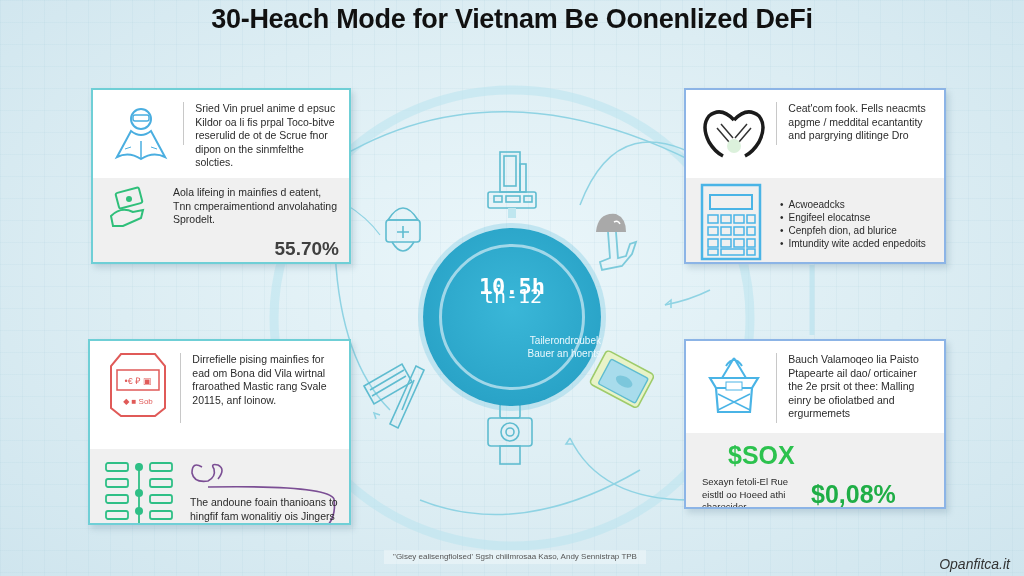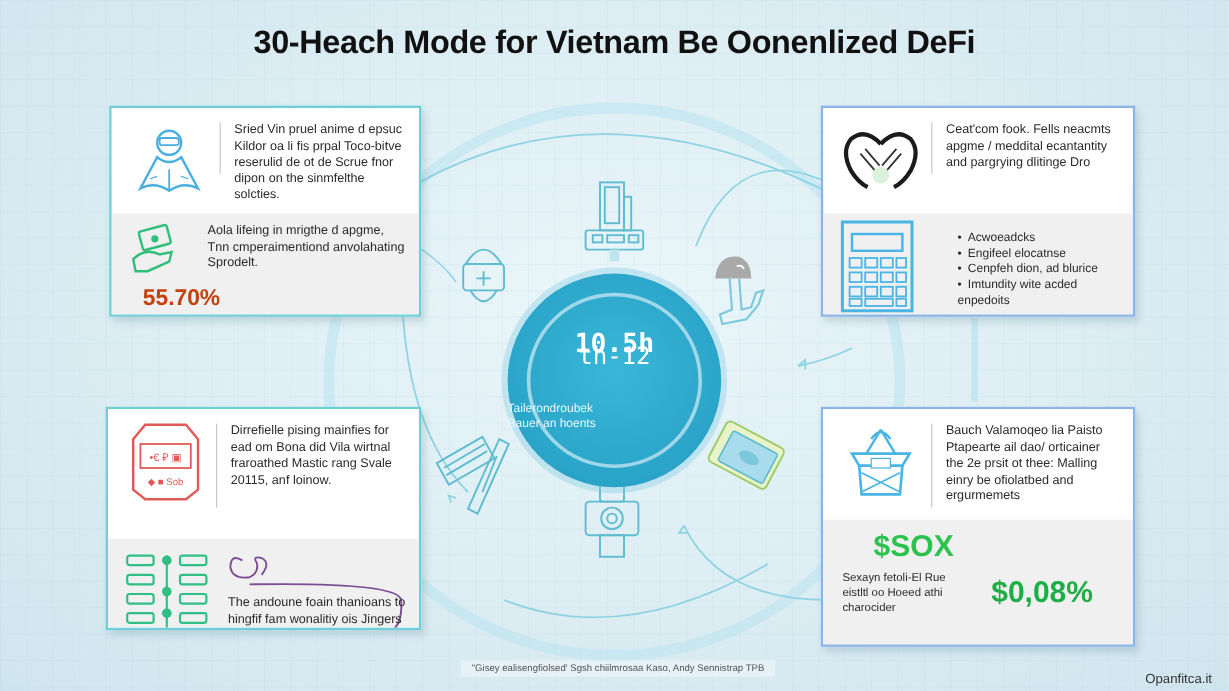--- a/index.html
+++ b/index.html
@@ -11,21 +11,21 @@
     color: #2a2a2a;
   }
   .grid-bg {
     position: absolute; inset: 0;
     background-image:
       linear-gradient(rgba(160,200,215,0.12) 1px, transparent 1px),
       linear-gradient(90deg, rgba(160,200,215,0.12) 1px, transparent 1px);
     background-size: 22px 22px;
   }
   .title {
-    position: absolute; top: 20px; left: 0; width: 100%;
+    position: absolute; top: 4px; left: 0; width: 100%;
     text-align: center; font-size: 27px; font-weight: bold;
     color: #111; letter-spacing: -0.3px;
   }
   svg.orbits { position: absolute; left: 0; top: 0; }
 
   .card {
     position: absolute; background: #fff;
     border: 2px solid #6fcfd6;
     box-shadow: 3px 4px 6px rgba(80,120,140,0.22);
     overflow: hidden;
@@ -33,66 +33,66 @@
   .card.blue { border-color: #8cb4e6; }
   .card-top { display: flex; background: #fff; padding: 12px 10px 10px 14px; height: 65px; }
   .card-bottom { background: #f0f0f0; position: absolute; left: 0; right: 0; bottom: 0; }
   .icon-box { width: 68px; height: 64px; flex: none; display: flex; align-items: center; justify-content: center; }
   .vdiv { width: 1px; background: #c8c8c8; margin: 0 12px 0 8px; }
   .desc { font-size: 10.5px; line-height: 13.5px; color: #2b2b2b; }
 
   .c1 { left: 91px; top: 88px; width: 260px; height: 176px; }
   .c2 { left: 684px; top: 88px; width: 262px; height: 176px; }
   .c3 { left: 88px; top: 339px; width: 263px; height: 186px; }
-  .c4 { left: 684px; top: 339px; width: 262px; height: 200px; }
+  .c4 { left: 684px; top: 339px; width: 262px; height: 170px; }
 
   .c1 .card-bottom { top: 88px; padding: 8px 10px 0 14px; }
   .c1 .row { display: flex; align-items: flex-start; }
   .c1 .bicon { width: 58px; height: 48px; flex: none; }
   .c1 .btext { font-size: 10.5px; line-height: 13.5px; margin-left: 8px; }
-  .stat-green { font-size: 19px; font-weight: bold; color: #c2410c; text-align: left; margin-top: 4px; margin-left: 12px; }
+  .stat-green { font-size: 19px; font-weight: bold; color: #404040; text-align: right; margin-top: 4px; margin-left: 12px; }
   .stat-sub { font-size: 9px; color: #21b34a; text-align: center; margin-top: 1px; margin-left: 12px; }
 
-  .c2 .card-bottom { top: 88px; padding: 8px 10px 0 14px; display: flex; align-items: center; gap: 18px; }
+  .c2 .card-bottom { top: 88px; padding: 8px 10px 0 14px; display: flex; align-items: center; }
   .bullets { list-style: none; font-size: 10px; line-height: 13px; margin-left: 18px; }
   .bullets li::before { content: "•"; margin-right: 5px; }
 
   .c3 .card-top { height: 92px; }
   .c3 .card-bottom { top: 92px; padding: 10px 10px 0 14px; display: flex; margin-top: 16px; }
   .c3 .loop-text { position: relative; margin-left: 12px; width: 160px; }
   .c3 .loop-text .lt { position: absolute; top: 36px; left: 2px; font-size: 10.5px; line-height: 14px; }
 
   .c4 .card-top { height: 92px; }
   .c4 .card-bottom { top: 92px; padding: 8px 10px 4px 14px; }
   .money-big { font-size: 25px; font-weight: bold; color: #2cc24e; margin-left: 28px; }
   .c4 .brow { display: flex; align-items: center; margin-top: 6px; }
   .c4 .btext { font-size: 9.5px; line-height: 12.5px; width: 95px; margin-left: 2px; }
-  .money-mid { font-size: 25px; font-weight: bold; color: #1fae46; margin-left: 29px; }
+  .money-mid { font-size: 25px; font-weight: bold; color: #1fae46; margin-left: 14px; }
 
   .hub {
     position: absolute; left: 423px; top: 228px; width: 178px; height: 178px;
     border-radius: 50%;
     background: radial-gradient(circle at 50% 45%, #3ab7d8 0%, #2aa4c8 70%, #2596bc 100%);
     box-shadow: 0 0 0 5px rgba(120,200,225,0.35);
   }
   .hub-ring {
     position: absolute; left: 16px; top: 16px; right: 16px; bottom: 16px;
     border-radius: 50%; border: 3px solid rgba(210,235,245,0.7);
   }
   .hub-num1 { position: absolute; top: 46px; width: 100%; text-align: center; color: #fff; font-size: 22px; font-weight: bold; font-family: "DejaVu Sans Mono", monospace; }
   .hub-num2 { position: absolute; top: 56px; width: 100%; text-align: center; color: #fff; font-size: 20px; font-weight: normal; font-family: "DejaVu Sans Mono", monospace; }
-  .hub-sub { position: absolute; top: 106px; width: 100%; text-align: left; color: #eaf8fd; font-size: 10px; line-height: 13px; }
+  .hub-sub { position: absolute; top: 106px; width: 100%; text-align: right; color: #eaf8fd; font-size: 10px; line-height: 13px; }
 
   .orbit-icon { position: absolute; }
   .footnote {
     position: absolute; left: 384px; top: 550px; width: 262px; height: 14px;
     font-size: 8px; color: #555; text-align: center; line-height: 14px;
     background: rgba(255,255,255,0.35);
   }
-  .brand { position: absolute; right: 14px; bottom: 4px; font-size: 11px; color: #333; }
+  .brand { position: absolute; right: 14px; bottom: 4px; font-size: 14px; color: #333; font-style: italic; }
 </style>
 </head>
 <body>
 
 <div class="grid-bg"></div>
 
 <div class="title">30-Heach Mode for Vietnam Be Oonenlized DeFi</div>
 
 <svg class="orbits" width="1024" height="576">
   <ellipse cx="512" cy="318" rx="238" ry="228" fill="none" stroke="#b9e3ee" stroke-width="9" opacity="0.55"></ellipse>
@@ -125,21 +125,21 @@
   </div>
   <div class="card-bottom">
     <div class="row">
       <div class="bicon">
         <svg width="44" height="46" viewBox="0 0 44 46">
           <rect x="10" y="4" width="24" height="16" rx="2" fill="none" stroke="#2fbf7a" stroke-width="2" transform="rotate(-15 22 12)"></rect>
           <path d="M 4 30 Q 14 20 26 26 L 36 24 L 34 32 L 16 40 L 6 40 Z" fill="none" stroke="#2fbf7a" stroke-width="2"></path>
           <circle cx="22" cy="13" r="3" fill="#2fbf7a"></circle>
         </svg>
       </div>
-      <div class="btext">Aola lifeing in mrigthe d apgme, Tnn cmperaimentiond anvolahating Sprodelt.</div>
+      <div class="btext">Aola lifeing in mainfies d eatent, Tnn cmperaimentiond anvolahating Sprodelt.</div>
     </div>
     <div class="stat-green">55.70%</div>
     <div class="stat-sub">damsery nal ivan 'Sve'Raleal'</div>
   </div>
 </div>
 
 <div class="card c2 blue">
   <div class="card-top">
     <div class="icon-box">
       <svg width="66" height="56" viewBox="0 0 66 56">

